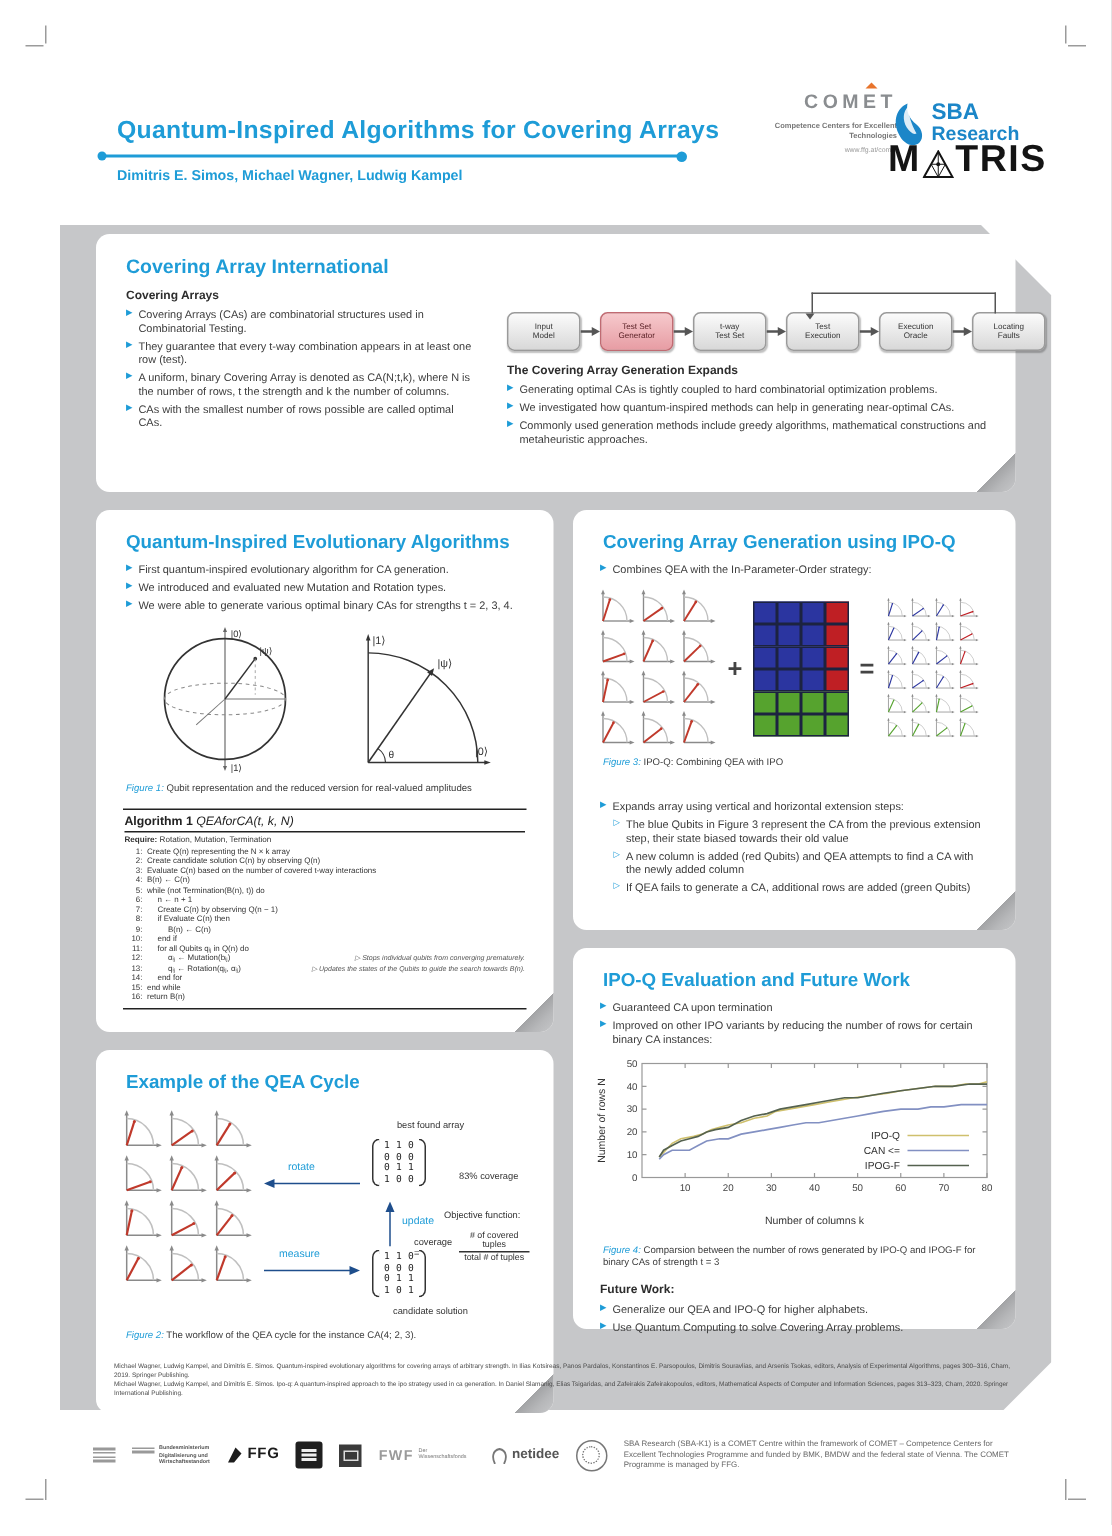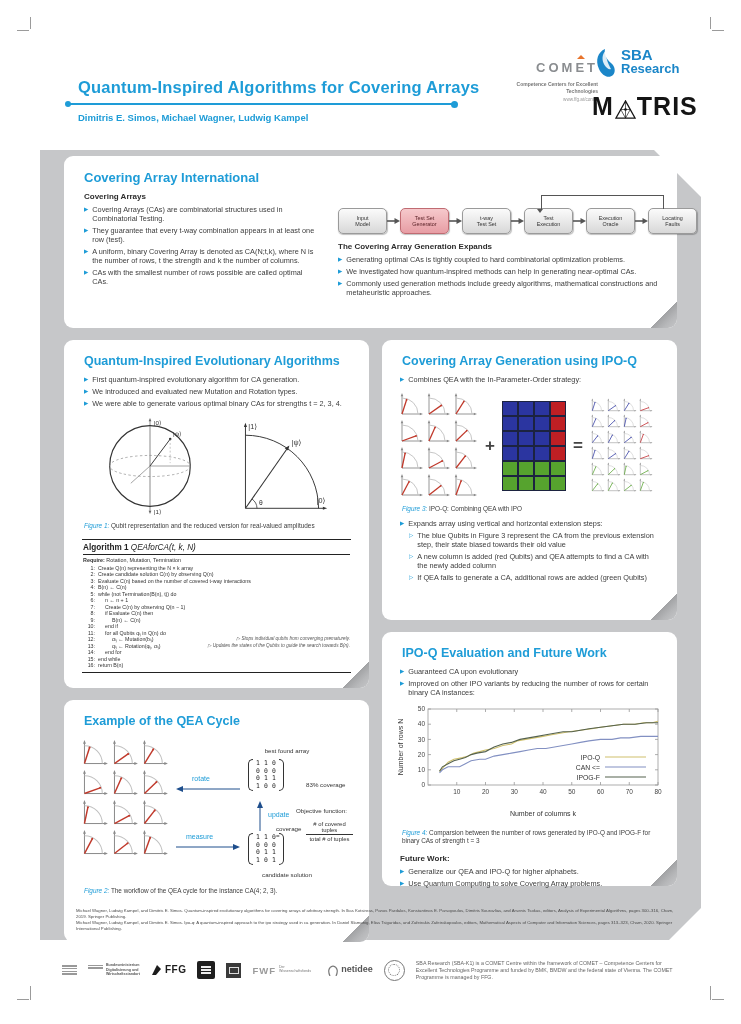--- a/index.html
+++ b/index.html
@@ -12,21 +12,21 @@
   .accent-line::before{content:"";position:absolute;left:-2px;top:-2px;width:6px;height:6px;border-radius:50%;background:#1e9cd7;}
   .accent-line::after{content:"";position:absolute;right:-3px;top:-2.5px;width:7px;height:7px;border-radius:50%;background:#1e9cd7;}
   .authors{position:absolute;left:78px;top:112px;font-size:9.5px;font-weight:bold;color:#1e9cd7;}
   .comet{position:absolute;left:498px;top:60px;width:100px;text-align:right;}
   .comet-word{font-size:13px;letter-spacing:3px;color:#8a8d90;font-weight:bold;}
   .comet-e{position:relative;color:#8a8d90;}
   .comet-e::before{content:"";position:absolute;left:2px;top:-5px;width:0;height:0;
      border-left:4px solid transparent;border-right:4px solid transparent;border-bottom:4px solid #e8742c;}
   .comet-sub{font-size:5px;color:#777;margin-top:6px;line-height:6.5px;font-weight:bold;}
   .comet-url{font-size:4.6px;color:#999;margin-top:3px;}
-  .sba{position:absolute;left:594px;top:48px;display:flex;align-items:flex-start;gap:4px;}
+  .sba{position:absolute;left:594px;top:68px;display:flex;align-items:flex-start;gap:4px;}
   .sba-text{line-height:14px;color:#1b86c8;font-weight:bold;}
   .sba-l1{font-size:15px;}
   .sba-l2{font-size:13px;}
   .matris{position:absolute;left:592px;top:92px;font-size:25px;font-weight:bold;color:#141414;
           letter-spacing:1px;display:flex;align-items:flex-end;}
   .matris svg{margin:0 1px 2px 1px;}
   
   .board{position:absolute;left:40px;top:150px;width:661px;height:790px;background:#c6c7c9;
      clip-path:polygon(0 0,614px 0,661px 47px,661px 758px,629px 790px,0 790px);}
   
@@ -754,21 +754,21 @@
           <polygon points="4,1 2.7,4.2 5.3,4.2" fill="#8a8a8a"></polygon>
           <line x1="4" y1="22" x2="22.5" y2="22" stroke="#8a8a8a" stroke-width="0.9"></line>
           <polygon points="25,22 21.8,20.7 21.8,23.3" fill="#8a8a8a"></polygon>
           <path d="M4 6 A 16 16 0 0 1 20 22" fill="none" stroke="#c0c0c0" stroke-width="0.9"></path>
           <line x1="4" y1="22" x2="9.1" y2="7.9" stroke="#56a32e" stroke-width="1.3"></line>
           <circle cx="9.1" cy="7.9" r="0.9" fill="#56a32e"></circle>
         </svg>
       </div>
   </div>
   <div class="figcap"><span class="figlabel">Figure 3:</span> <span>IPO-Q: Combining QEA with IPO</span></div>
-  <div style="padding:0 18px;margin-top:6px">
+  <div style="padding:0 18px;margin-top:20px">
     <div class="b-row">
         <span class="b-marker">▶</span>
         <span class="b-text">Expands array using vertical and horizontal extension steps:</span>
       </div>
     <div style="padding-left:9px">
         <div class="b-row sub">
           <span class="b-marker">▷</span>
           <span class="b-text">The blue Qubits in Figure 3 represent the CA from the previous extension step, their state biased towards their old value</span>
         </div>
         <div class="b-row sub">
@@ -970,21 +970,21 @@
   </div>
   <div class="figcap"><span class="figlabel">Figure 2:</span> <span>The workflow of the QEA cycle for the instance CA(4; 2, 3).</span></div>
 <div class="fold"></div>
   </section>
 
 <section class="panel" id="sec5">
   <div class="sect-title">IPO-Q Evaluation and Future Work</div>
   <div style="padding:0 18px">
       <div class="b-row">
         <span class="b-marker">▶</span>
-        <span class="b-text">Guaranteed CA upon evolutionary</span>
+        <span class="b-text">Guaranteed CA upon termination</span>
       </div>
       <div class="b-row">
         <span class="b-marker">▶</span>
         <span class="b-text">Improved on other IPO variants by reducing the number of rows for certain binary CA instances:</span>
       </div>
     </div>
   <div id="chart4"><svg width="272" height="118" viewBox="0 0 272 118">
         <rect x="34" y="8" width="230" height="76" fill="none" stroke="#999" stroke-width="0.8"></rect>
         <line x1="62.75" y1="84" x2="62.75" y2="81" stroke="#999" stroke-width="0.8"></line>
         <line x1="62.75" y1="8" x2="62.75" y2="11" stroke="#999" stroke-width="0.8"></line>

